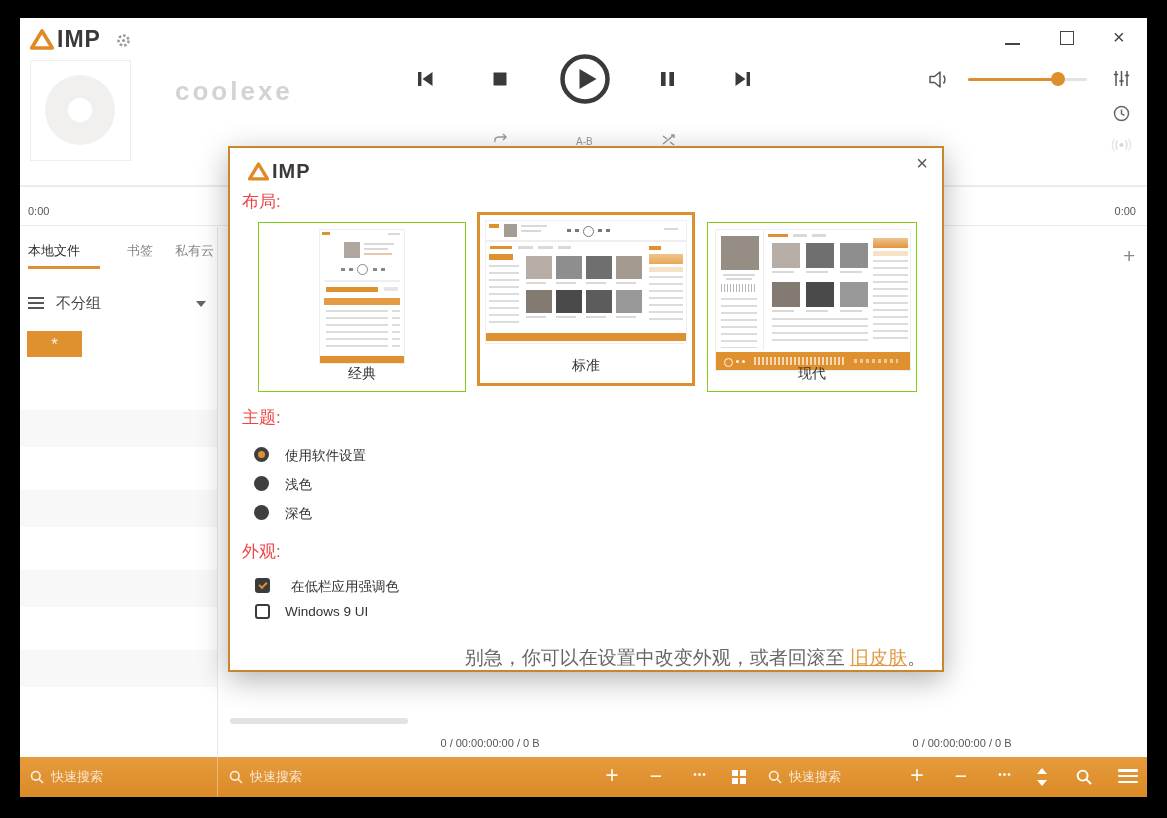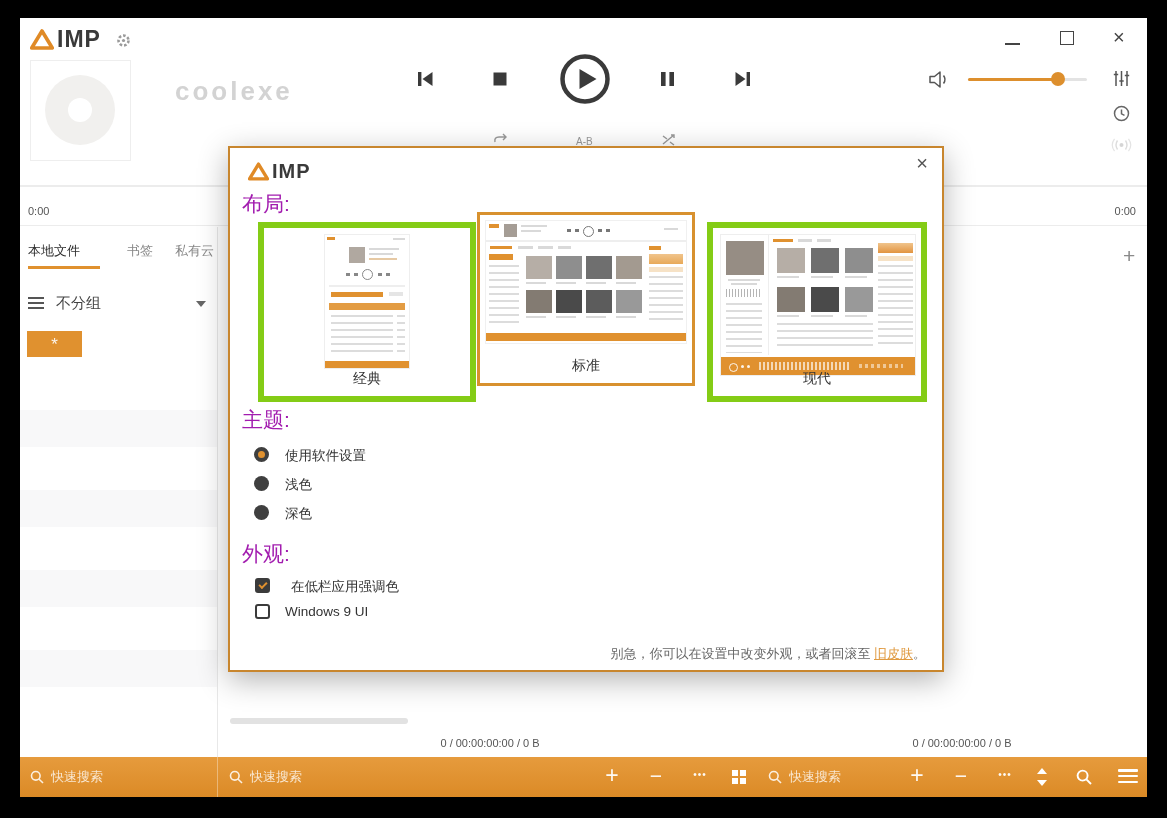--- a/index.html
+++ b/index.html
@@ -33,34 +33,34 @@
   .obar{position:absolute;left:0;top:739px;width:1127px;height:40px;
         background:linear-gradient(180deg,#e69b3d,#db8a26)}
   .obar input{background:transparent;border:none;outline:none;color:#fff;font-size:13px;
               font-family:"Liberation Sans","DejaVu Sans",sans-serif}
   .obar input::placeholder{color:rgba(255,255,255,.78)}
   .obtn{position:absolute;color:rgba(255,255,255,.95);text-align:center;cursor:default}
   .hbar span{display:block;width:20px;height:2.6px;background:#fff;border-radius:1px;margin-bottom:3.2px}
   
   .dialog{position:absolute;left:208px;top:128px;width:712px;height:522px;background:#fff;
           border:2px solid #c8862e;box-shadow:0 8px 28px rgba(0,0,0,.30);z-index:10}
-  .sect{position:absolute;font-size:21px;color:#a21caf}
-  .card{position:absolute;background:#fff;border:6px solid #84cc16;cursor:pointer}
+  .sect{position:absolute;font-size:17px;color:#ef4444}
+  .card{position:absolute;background:#fff;border:1px solid #84cc16;cursor:pointer}
   .card.sel{border:3px solid #d8912e}
   .card-label{position:absolute;left:0;right:0;bottom:8px;text-align:center;font-size:14px;color:#333}
   .mock{position:absolute;background:#fff}
   .cov{position:absolute}
   .radio{position:absolute;width:15px;height:15px;border-radius:50%;background:#3f3f3f}
   .radio.sel{width:7px;height:7px;background:#e0912f;border:4px solid #3f3f3f}
   .cb{position:absolute;width:11px;height:11px;border:2px solid #3b3b3b;border-radius:3px;background:#fff}
   .cb.on{background:#3b3b3b}
   .cb.on::after{content:"";position:absolute;left:2px;top:2px;width:6px;height:3px;
                 border-left:2px solid #e0912f;border-bottom:2px solid #e0912f;transform:rotate(-45deg)}
   .optlabel{position:absolute;font-size:13.5px;color:#333}
-  .footer{position:absolute;right:16px;top:497px;font-size:13px;color:#666}
+  .footer{position:absolute;right:16px;top:497px;font-size:19px;color:#666}
   .footer a{color:#e09a40;text-decoration:underline;cursor:pointer}
   .seekline{position:absolute;left:0;top:167px;width:1127px;height:2px;background:#ececec}
   .vdiv{position:absolute;left:197px;top:209px;width:1px;height:530px;background:#e8e8e8}
   .hline{position:absolute;left:0;top:207px;width:1127px;height:1px;background:#ececec}
   .scrollbar{position:absolute;left:210px;top:700px;width:178px;height:6px;background:#e2e2e2;border-radius:3px}
   .wmark{position:absolute;left:155px;top:58px;font-size:26px;font-weight:700;letter-spacing:3px;color:#d3d3d3}
   .subico{position:absolute;color:#999;font-size:10px}
   .grp-icon span{display:block;width:16px;height:2px;background:#555;margin-bottom:3px}
   .caret{position:absolute;width:0;height:0;border-left:5px solid transparent;border-right:5px solid transparent;border-top:6px solid #666}
 </style>

